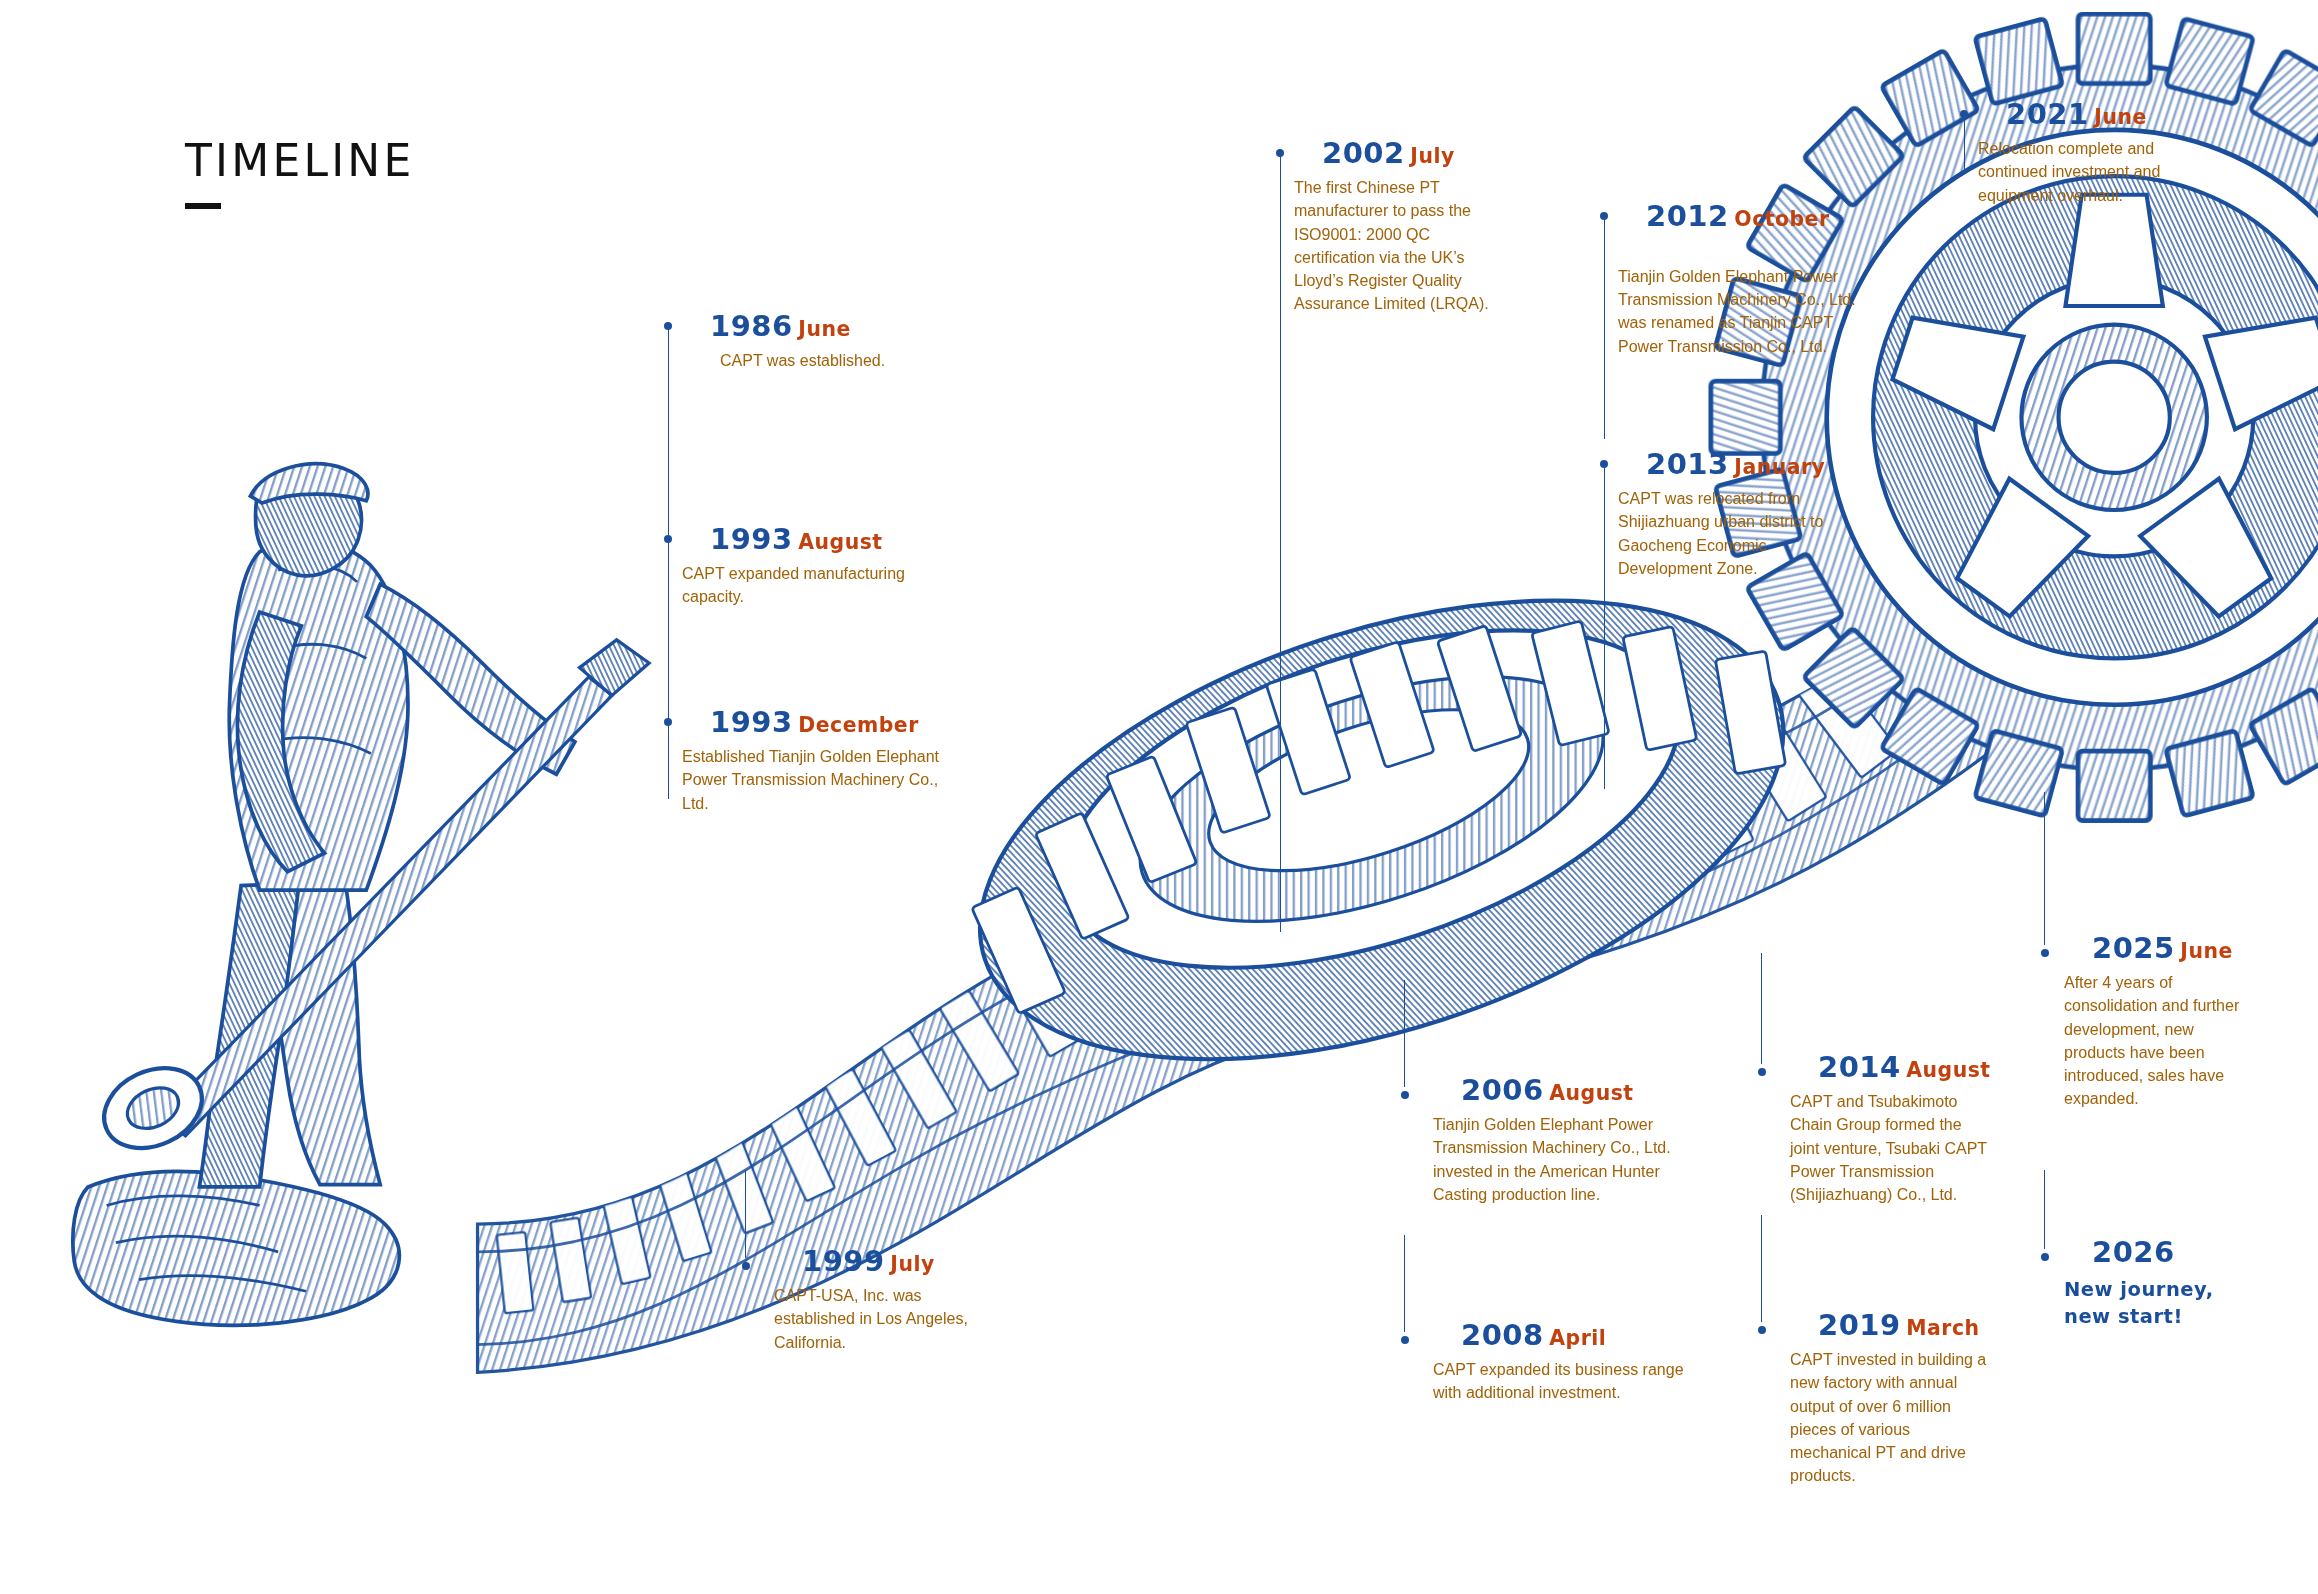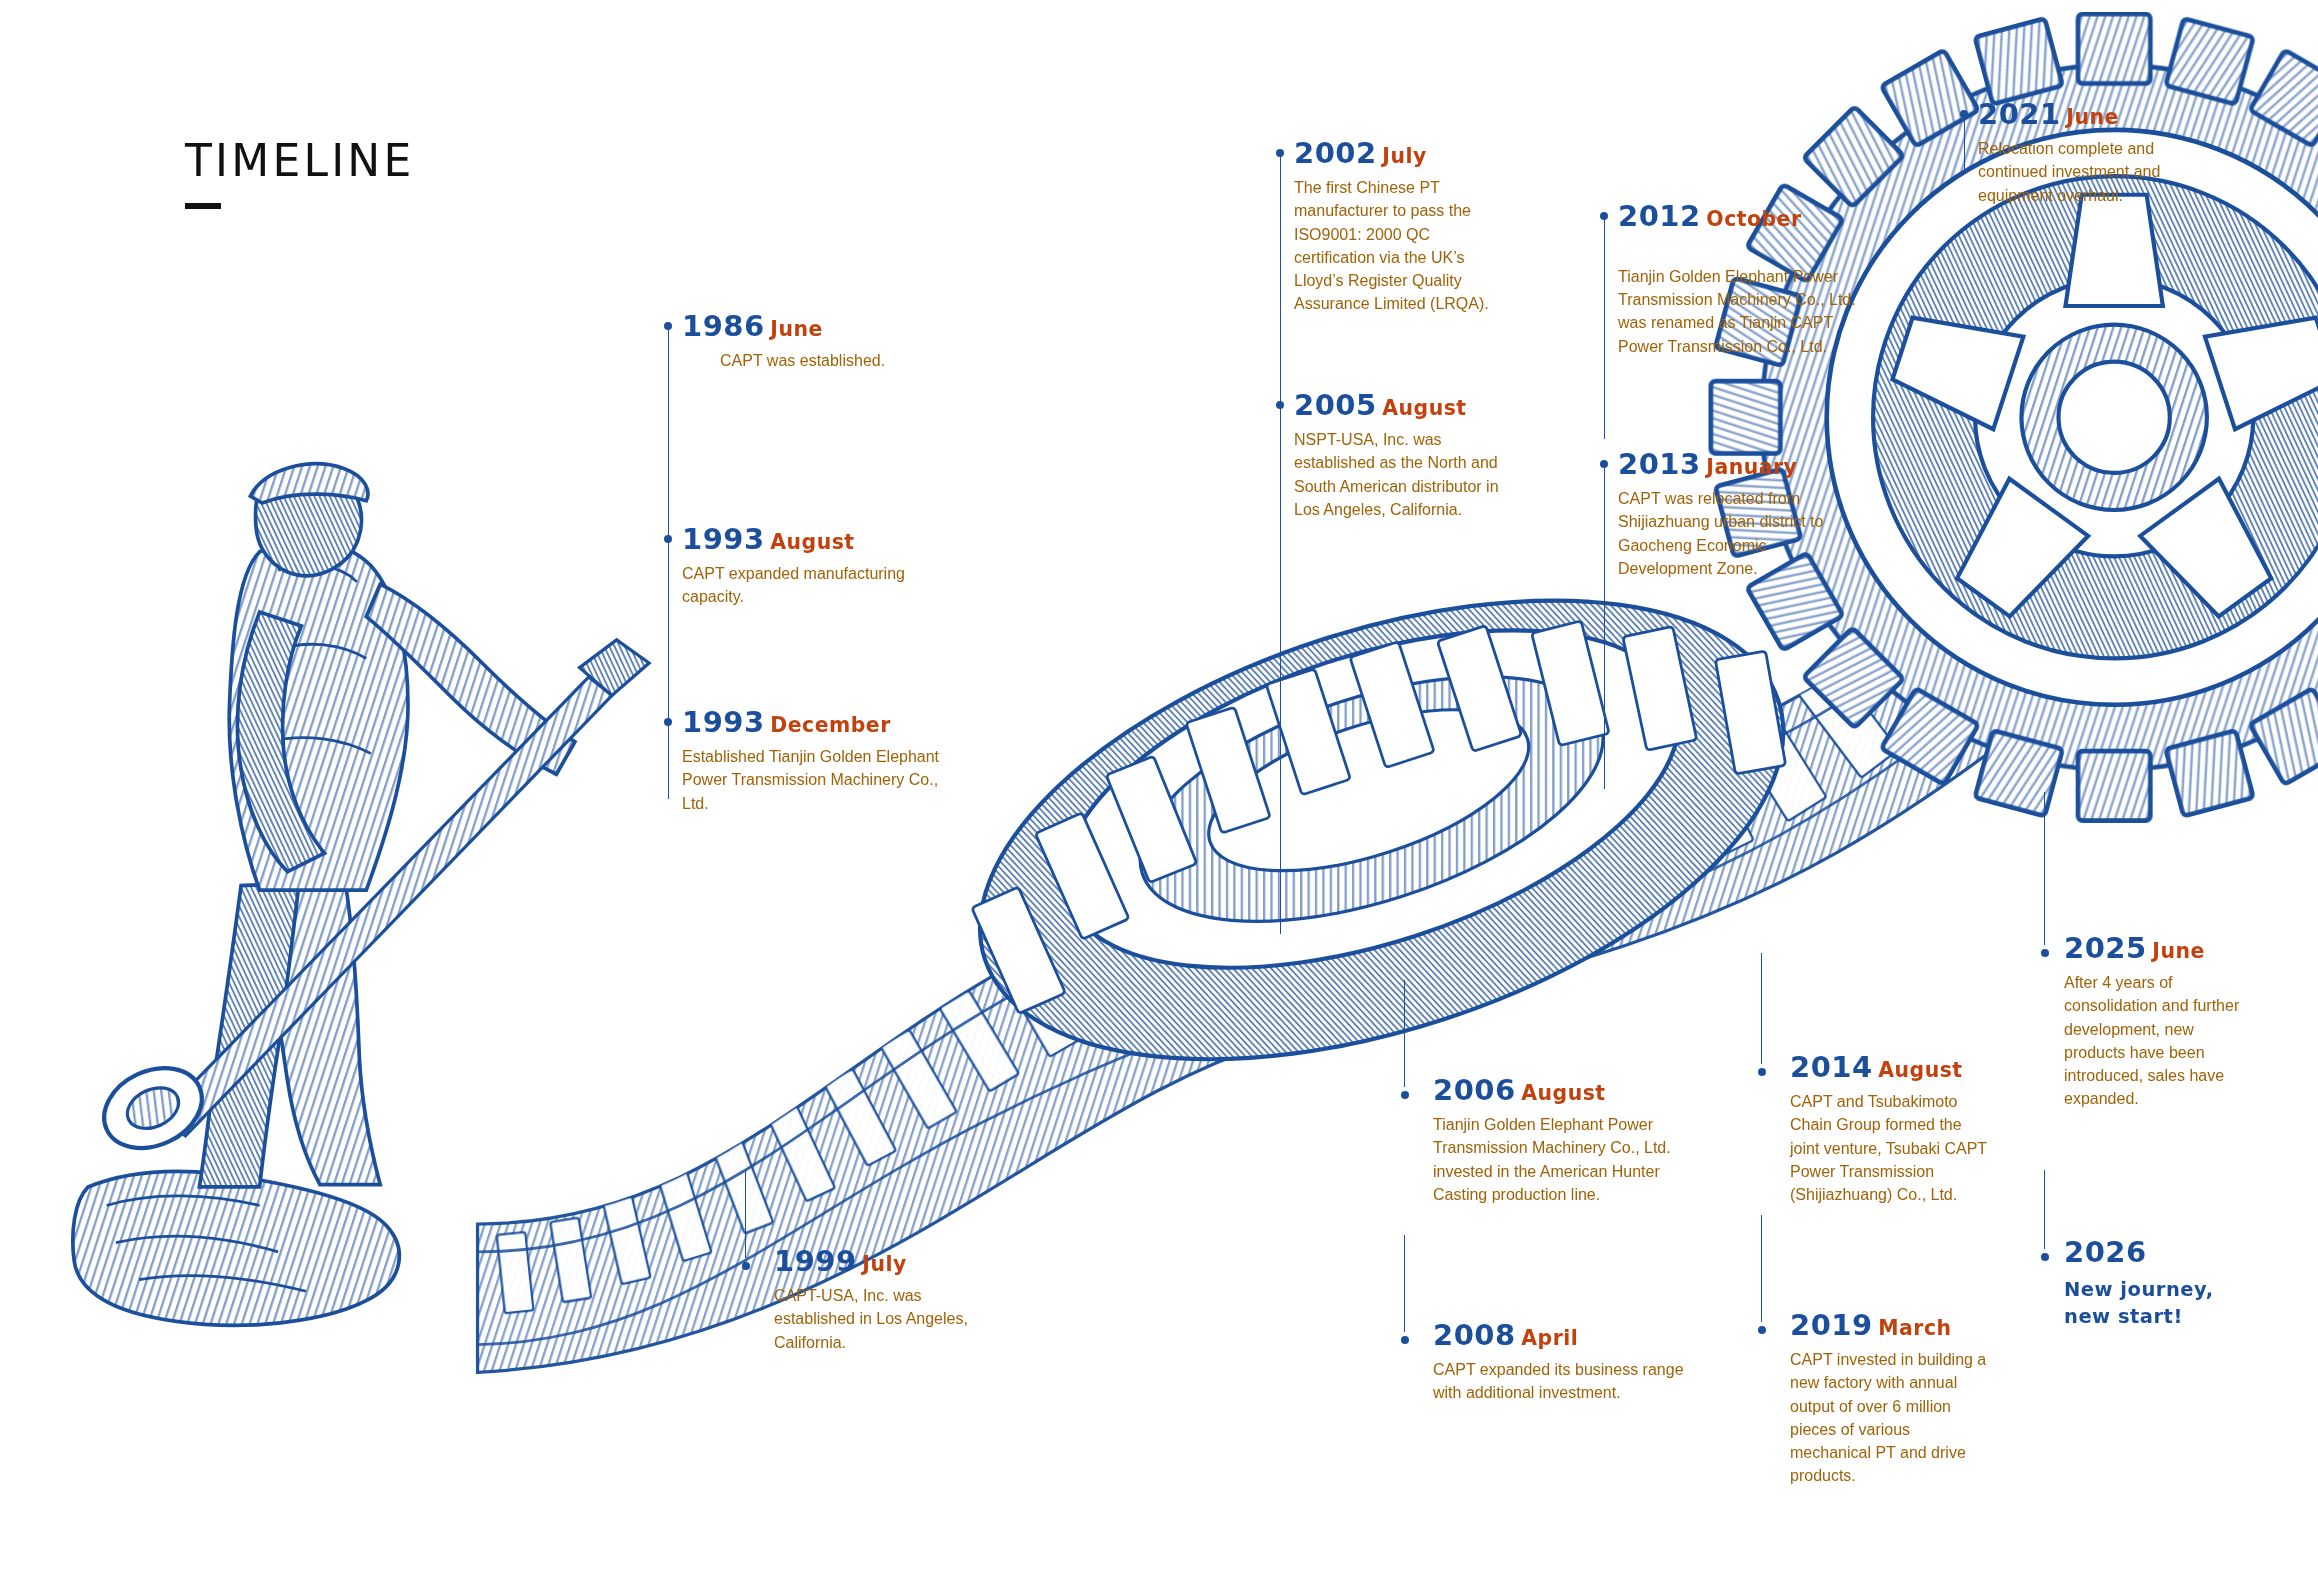--- a/index.html
+++ b/index.html
@@ -57,20 +57,21 @@
     white-space: nowrap;
     line-height: 1;
     margin-bottom: 8.3px;
   }
   .entry .year {
     font-family: "DejaVu Sans", sans-serif;
     font-weight: bold;
     font-size: 29px;
     color: #1b4f9c;
     letter-spacing: 0.5px;
+    padding-left: 28px;
   }
   .entry .month {
     font-family: "DejaVu Sans", sans-serif;
     font-weight: bold;
     font-size: 20.4px;
     color: #c2410c;
     margin-left: 5.6px;
     letter-spacing: 0.5px;
   }
   .entry .body {
@@ -419,30 +420,20 @@
     <div class="connector" style="left:-17.6px; top:10.2px;">
       <span class="dot"></span>
       <span class="stem" style="height:779px;"></span>
     </div>
     <div class="headline">
       <span class="year">2002</span><span class="month">July</span>
     </div>
     <div class="body" style="width:218px;">The first Chinese PT manufacturer to pass the ISO9001: 2000 QC certification via the UK’s Lloyd’s Register Quality Assurance Limited (LRQA).</div>
   </div>
 
-  <div class="entry" id="entry-2005" style="left:1294px; top:391px; width:241px;">
-    <div class="connector" style="left:-17.6px; top:10.2px;">
-      <span class="dot"></span>
-      <span class="stem" style="height:529px;"></span>
-    </div>
-    <div class="headline">
-      <span class="year">2005</span><span class="month">August</span>
-    </div>
-    <div class="body" style="width:213px;">NSPT-USA, Inc. was established as the North and South American distributor in Los Angeles, California.</div>
-  </div>
 
   <div class="entry" id="entry-2006" style="left:1433px; top:1076px; width:269px;">
     <div class="connector up" style="left:-32px; top:15px;">
       <span class="dot"></span>
       <span class="stem" style="height:107px; bottom:3.7px; top:auto;"></span>
     </div>
     <div class="headline">
       <span class="year">2006</span><span class="month">August</span>
     </div>
     <div class="body" style="width:260px;">Tianjin Golden Elephant Power Transmission Machinery Co., Ltd. invested in the American Hunter Casting  production line.</div>

